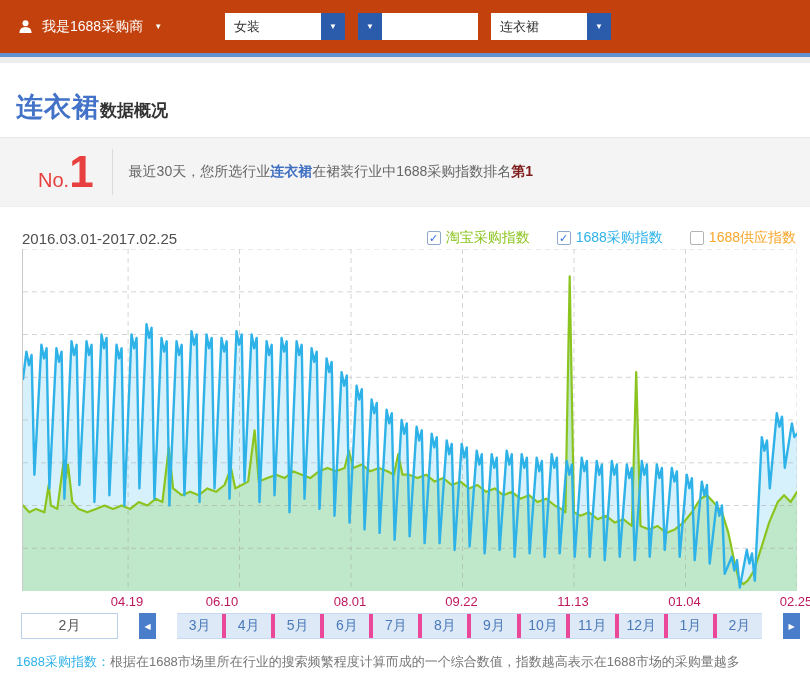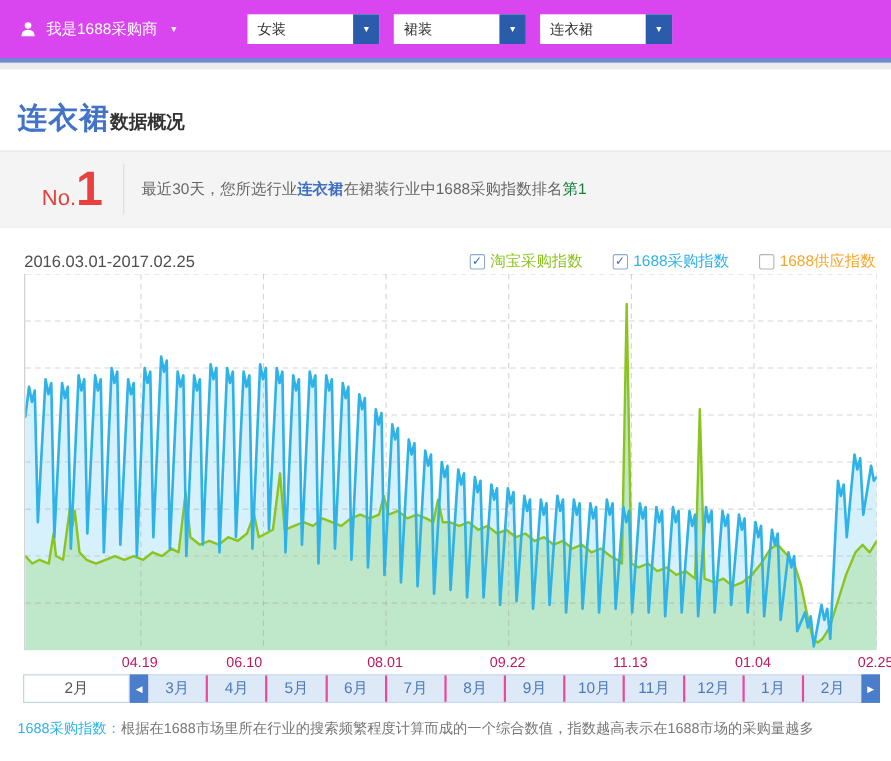--- a/index.html
+++ b/index.html
@@ -2,60 +2,60 @@
 <html><head>
 <meta charset="utf-8">
 <style>
   * { box-sizing: border-box; margin: 0; padding: 0; }
   html,body { width:810px; height:692px; }
   body {
     font-family: "Liberation Sans", "DejaVu Sans", sans-serif;
     background:#fff; overflow:hidden; position:relative;
   }
   
-  .header { height:57px; background:#d946ef; display:flex; align-items:center; border-bottom:4px solid #6390d1; }
+  .header { height:57px; background:#c2410c; display:flex; align-items:center; border-bottom:4px solid #6390d1; }
   .substrip { height:6px; background:#ededed; }
   .h-user { margin-left:18px; display:flex; align-items:center; gap:9px; color:#fff; font-size:14px; cursor:pointer; }
   .h-user .caret { font-size:8px; margin-left:2px; }
   .h-selects { margin-left:63px; display:flex; gap:13px; }
   .h-select { width:120px; height:27px; background:#fff; display:flex; align-items:stretch; cursor:pointer; }
   .h-select .val { flex:1; display:flex; align-items:center; padding-left:9px; font-size:13px; color:#333; }
   .h-select .arr { width:24px; background:#2a5cab; color:#fff; font-size:8px; display:flex; align-items:center; justify-content:center; }
   
   .page-title { margin:26px 0 0 16px; display:flex; align-items:baseline; }
   .title-kw { font-size:27px; font-weight:bold; color:#4273c8; letter-spacing:1px; }
   .title-sfx { font-size:17px; font-weight:bold; color:#333; }
   
   .banner { margin-top:12px; height:70px; background:#f4f4f4; border-top:1px solid #e8e8e8; border-bottom:1px solid #efefef; display:flex; align-items:center; }
   .no-wrap { margin-left:38px; color:#e8403e; display:flex; align-items:baseline; }
   .no-wrap .no { font-size:20px; font-weight:normal; }
   .no-wrap .num { font-size:44px; font-weight:bold; line-height:44px; }
   .banner .divider { width:1px; height:46px; background:#dcdcdc; margin:0 16px 0 18px; }
   .banner .desc { font-size:14px; color:#666; }
   .banner .desc .kw { color:#3f6fc1; font-weight:bold; }
-  .banner .desc .rank { color:#15803d; font-weight:normal; }
+  .banner .desc .rank { color:#7f1d1d; font-weight:bold; }
   
   .chart-head { margin:20px 14px 0 22px; height:22px; display:flex; justify-content:space-between; align-items:center; }
   .date-range { font-size:15px; color:#4f4f4f; }
   .legend { display:flex; }
   .legend-item { display:flex; align-items:center; gap:5px; margin-left:27px; cursor:pointer; }
   .cb { width:14px; height:14px; border:1px solid #8fa9cd; border-radius:2px; background:#fff; font-size:11px; font-weight:bold; color:#2f6bd7; text-align:center; line-height:12px; }
   .cb.off { border-color:#b3b3b3; }
   .legend-label { font-size:14px; }
   
   .chart-wrap { position:relative; margin-left:22px; width:774px; height:342px; border-left:1px solid #c9c9c9; border-bottom:1px solid #c9c9c9; }
   .chart-wrap svg { display:block; }
   .xlabels { position:relative; margin-left:22px; width:780px; height:20px; }
   .xlabels span { position:absolute; top:3px; transform:translateX(-50%); font-size:13px; color:#be185d; white-space:nowrap; }
   
-  .month-bar { margin:2px 0 0 21px; width:779px; height:26px; display:flex; }
+  .month-bar { margin:2px 0 0 21px; width:779px; height:26px; display:flex;gap:21px; }
   .month-select { width:97px; border:1px solid #bcd0ea; background:#fff; color:#555; font-size:14px; display:flex; align-items:center; justify-content:center; cursor:pointer; }
   .nav-btn { width:17px; background:#4a7dca; color:#fff; font-size:8px; display:flex; align-items:center; justify-content:center; cursor:pointer; }
   .month-tabs { flex:1; display:flex; background:#dde9f7; border-top:1px solid #c6d9f0; border-bottom:1px solid #c6d9f0; }
-  .month-tab { flex:1; display:flex; align-items:center; justify-content:center; color:#4a7ab8; font-size:14px; border-right:2px solid #ec4899; cursor:pointer; }
+  .month-tab { flex:1; display:flex; align-items:center; justify-content:center; color:#4a7ab8; font-size:14px; border-right:4px solid #ec4899; cursor:pointer; }
   .month-tab:last-child { border-right:none; }
   
   .footer { margin:13px 0 0 16px; }
   .note-line { font-size:13px; line-height:20px; color:#777; }
   .note-line .nl-label { font-weight:normal; }
 </style>
 </head>
 <body>
 
 <div class="header">
@@ -66,21 +66,20 @@
     </svg>
     <span>我是1688采购商</span>
     <span class="caret">▼</span>
   </div>
   <div class="h-selects" id="h-selects">
       <div class="h-select">
         <span class="val">女装</span>
         <span class="arr">▼</span>
       </div>
       <div class="h-select">
-        <span class="val">裙装</span>
         <span class="arr">▼</span>
       </div>
       <div class="h-select">
         <span class="val">连衣裙</span>
         <span class="arr">▼</span>
       </div>
     </div>
 </div>
 <div class="substrip"></div>
 

